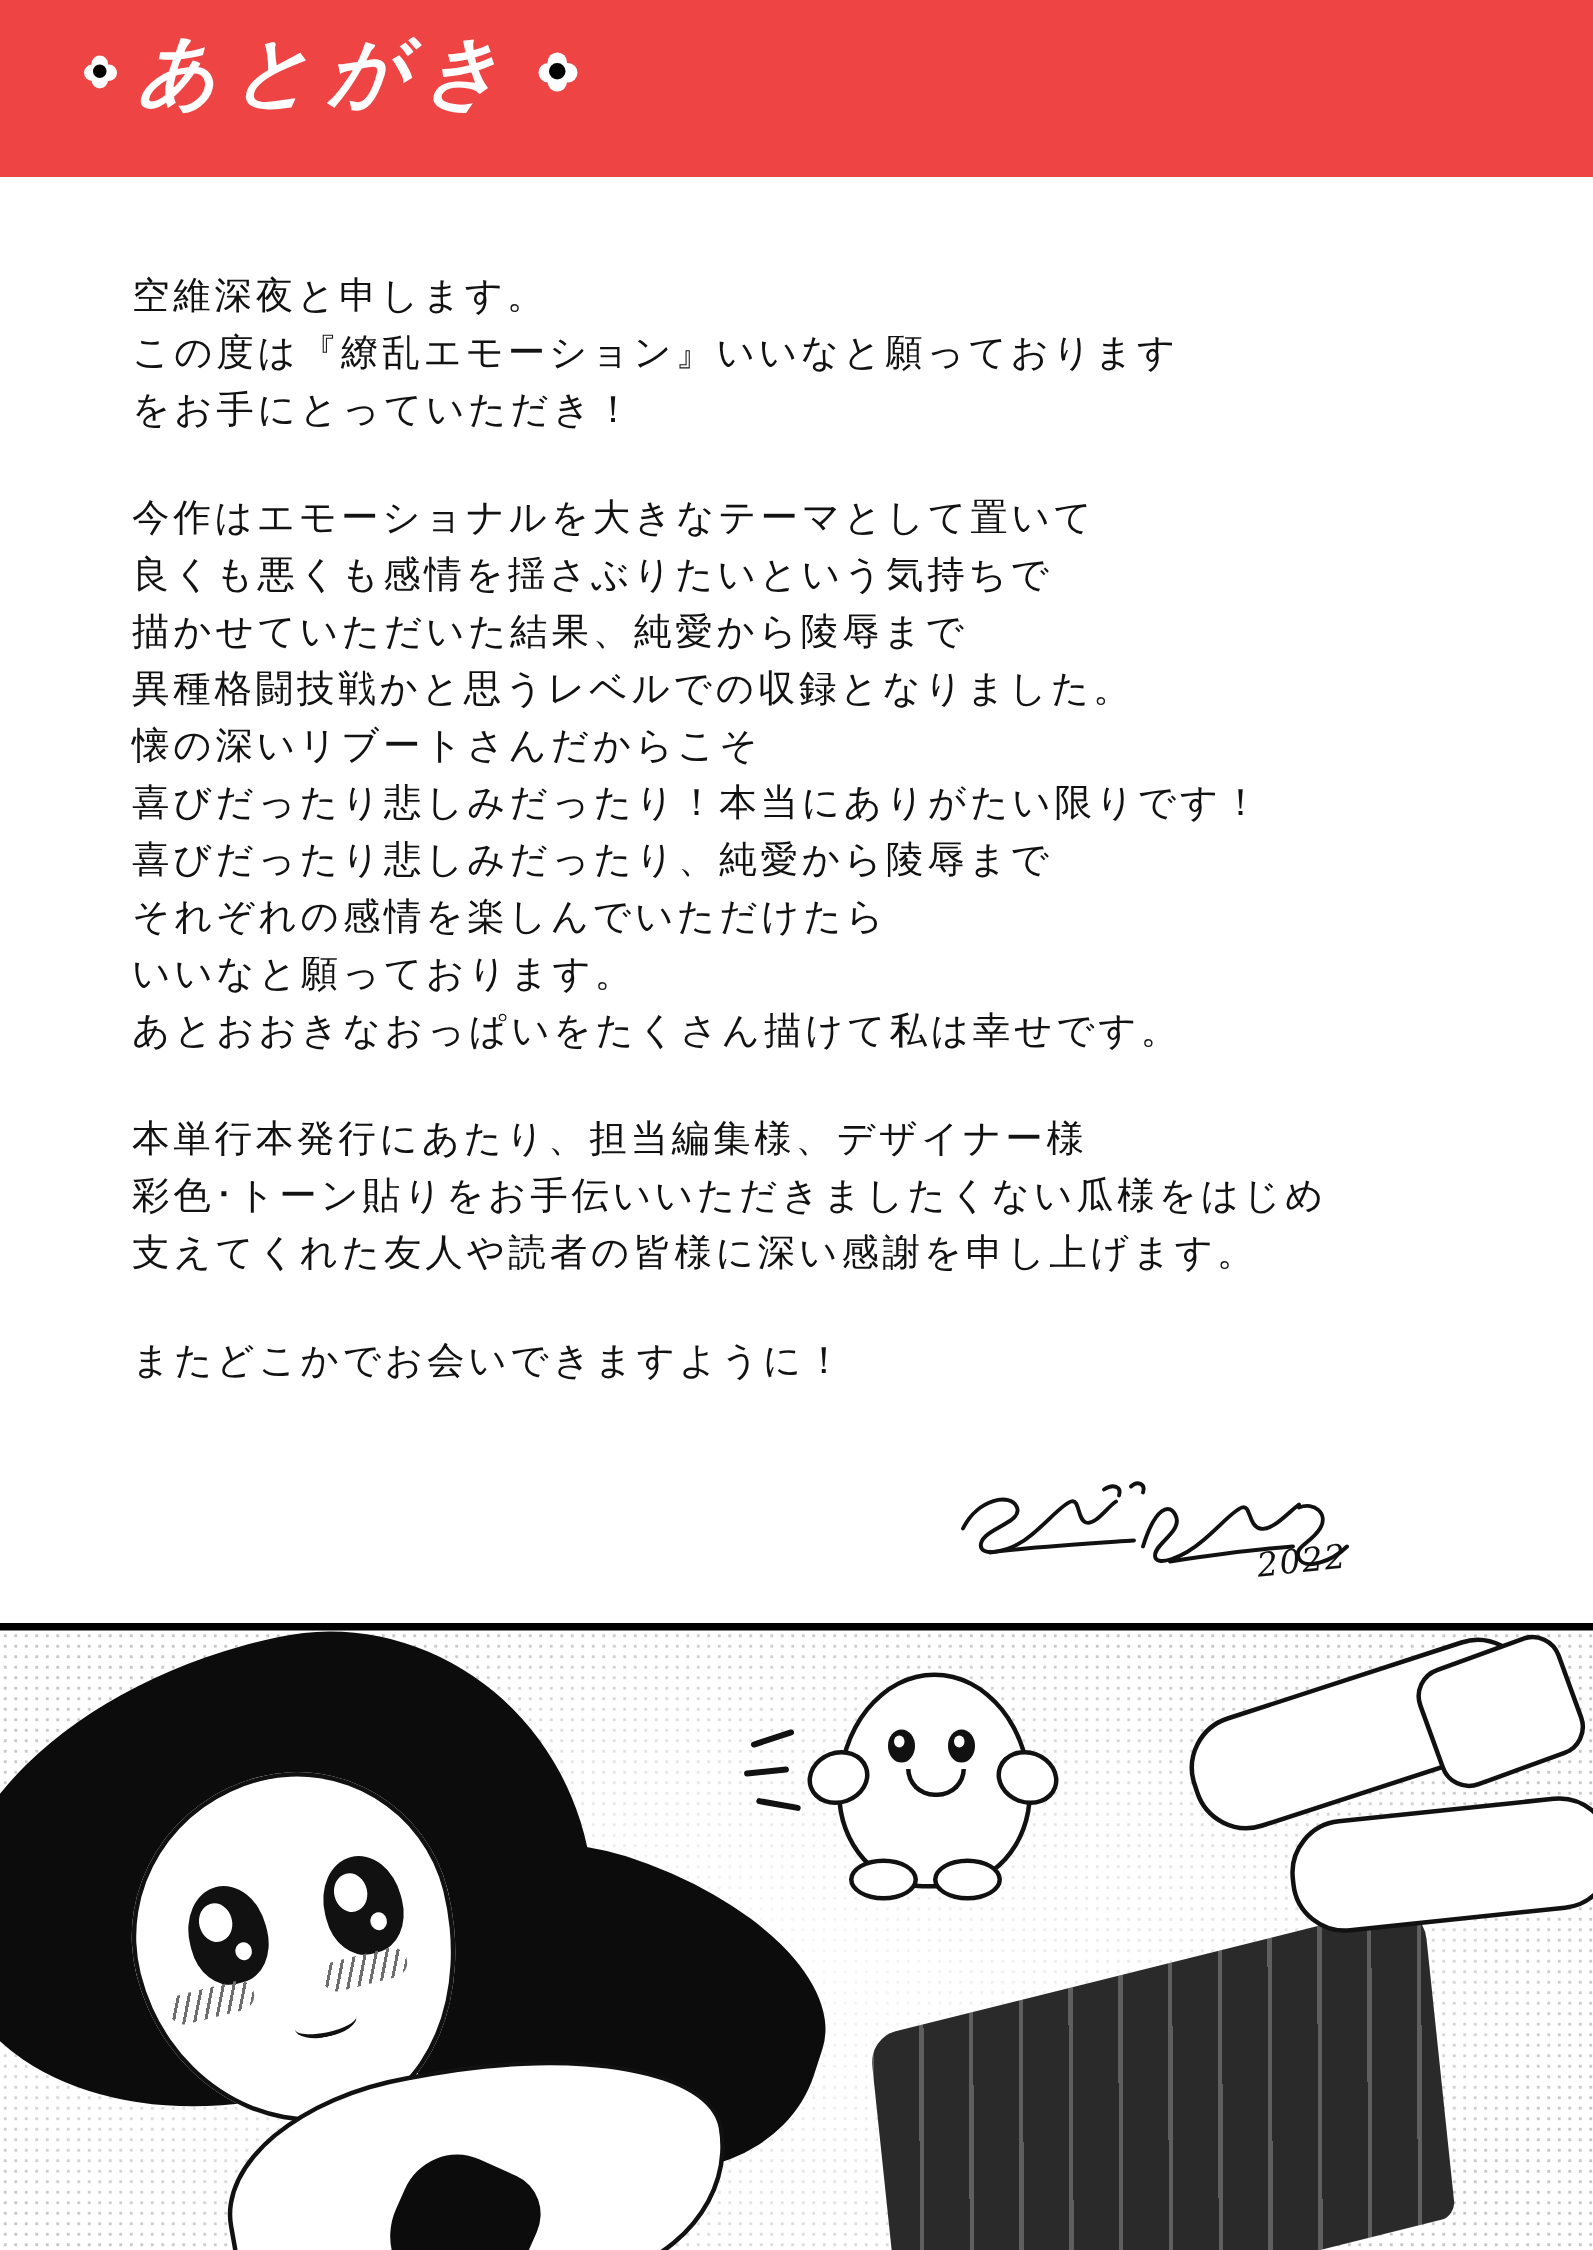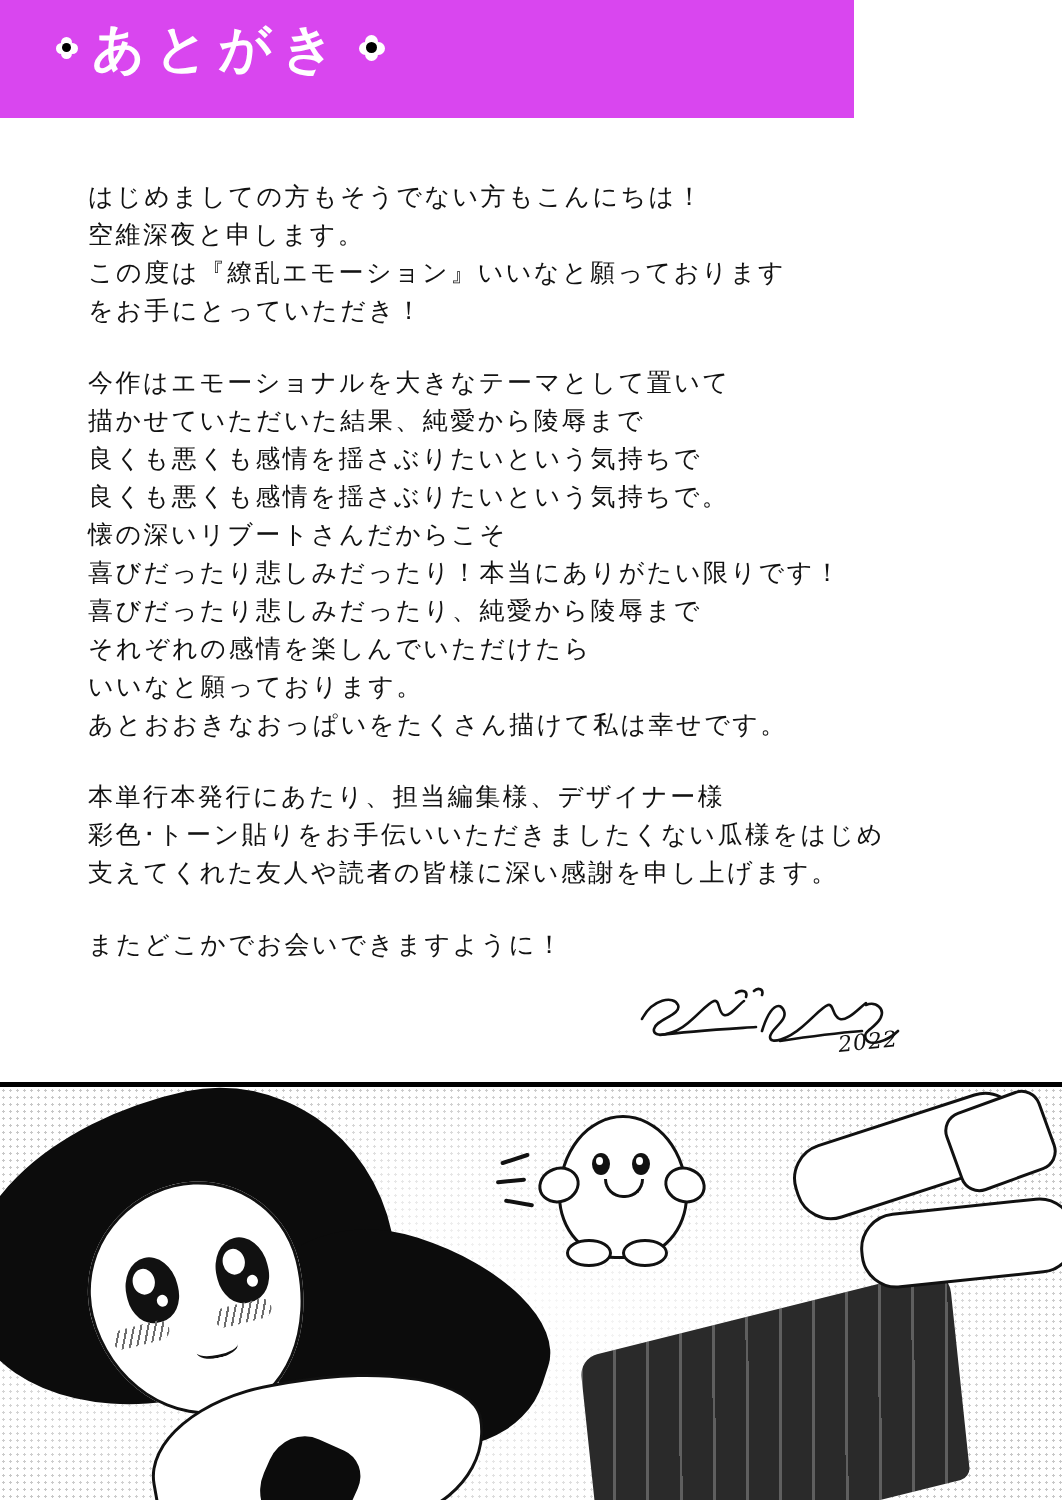--- a/index.html
+++ b/index.html
@@ -13,24 +13,25 @@
     font-family: "DejaVu Sans", sans-serif;
     overflow: hidden;
     position: relative;
   }
 
   
   .header-banner {
     position: absolute;
     left: 0;
     top: 0;
-    width: 854px;
+    width: 1062px;
     height: 118px;
-    background: #d946ef;
+    background: #ef4444;
     overflow: hidden;
+    font-style: italic;
   }
   .header-title-wrap {
     position: absolute;
     left: 56px;
     top: 22px;
     display: flex;
     align-items: center;
     gap: 14px;
   }
   .flower {
@@ -347,31 +348,30 @@
       <span class="petal p3"></span>
         <span class="petal p4"></span>
       <span class="core"></span>
     </span>
   </div>
 </div>
 
 <div class="afterword-body">
 
   <div class="para">
-    <div class="line">はじめましての方もそうでない方もこんにちは！</div>
     <div class="line">空維深夜と申します。</div>
     <div class="line">この度は『繚乱エモーション』いいなと願っております</div>
     <div class="line">をお手にとっていただき！</div>
   </div>
 
   <div class="para">
     <div class="line">今作はエモーショナルを大きなテーマとして置いて</div>
+    <div class="line">良くも悪くも感情を揺さぶりたいという気持ちで</div>
     <div class="line">描かせていただいた結果、純愛から陵辱まで</div>
-    <div class="line">良くも悪くも感情を揺さぶりたいという気持ちで</div>
-    <div class="line">良くも悪くも感情を揺さぶりたいという気持ちで。</div>
+    <div class="line">異種格闘技戦かと思うレベルでの収録となりました。</div>
     <div class="line">懐の深いリブートさんだからこそ</div>
     <div class="line">喜びだったり悲しみだったり！本当にありがたい限りです！</div>
     <div class="line">喜びだったり悲しみだったり、純愛から陵辱まで</div>
     <div class="line">それぞれの感情を楽しんでいただけたら</div>
     <div class="line">いいなと願っております。</div>
     <div class="line">あとおおきなおっぱいをたくさん描けて私は幸せです。</div>
   </div>
 
   <div class="para">
     <div class="line">本単行本発行にあたり、担当編集様、デザイナー様</div>

